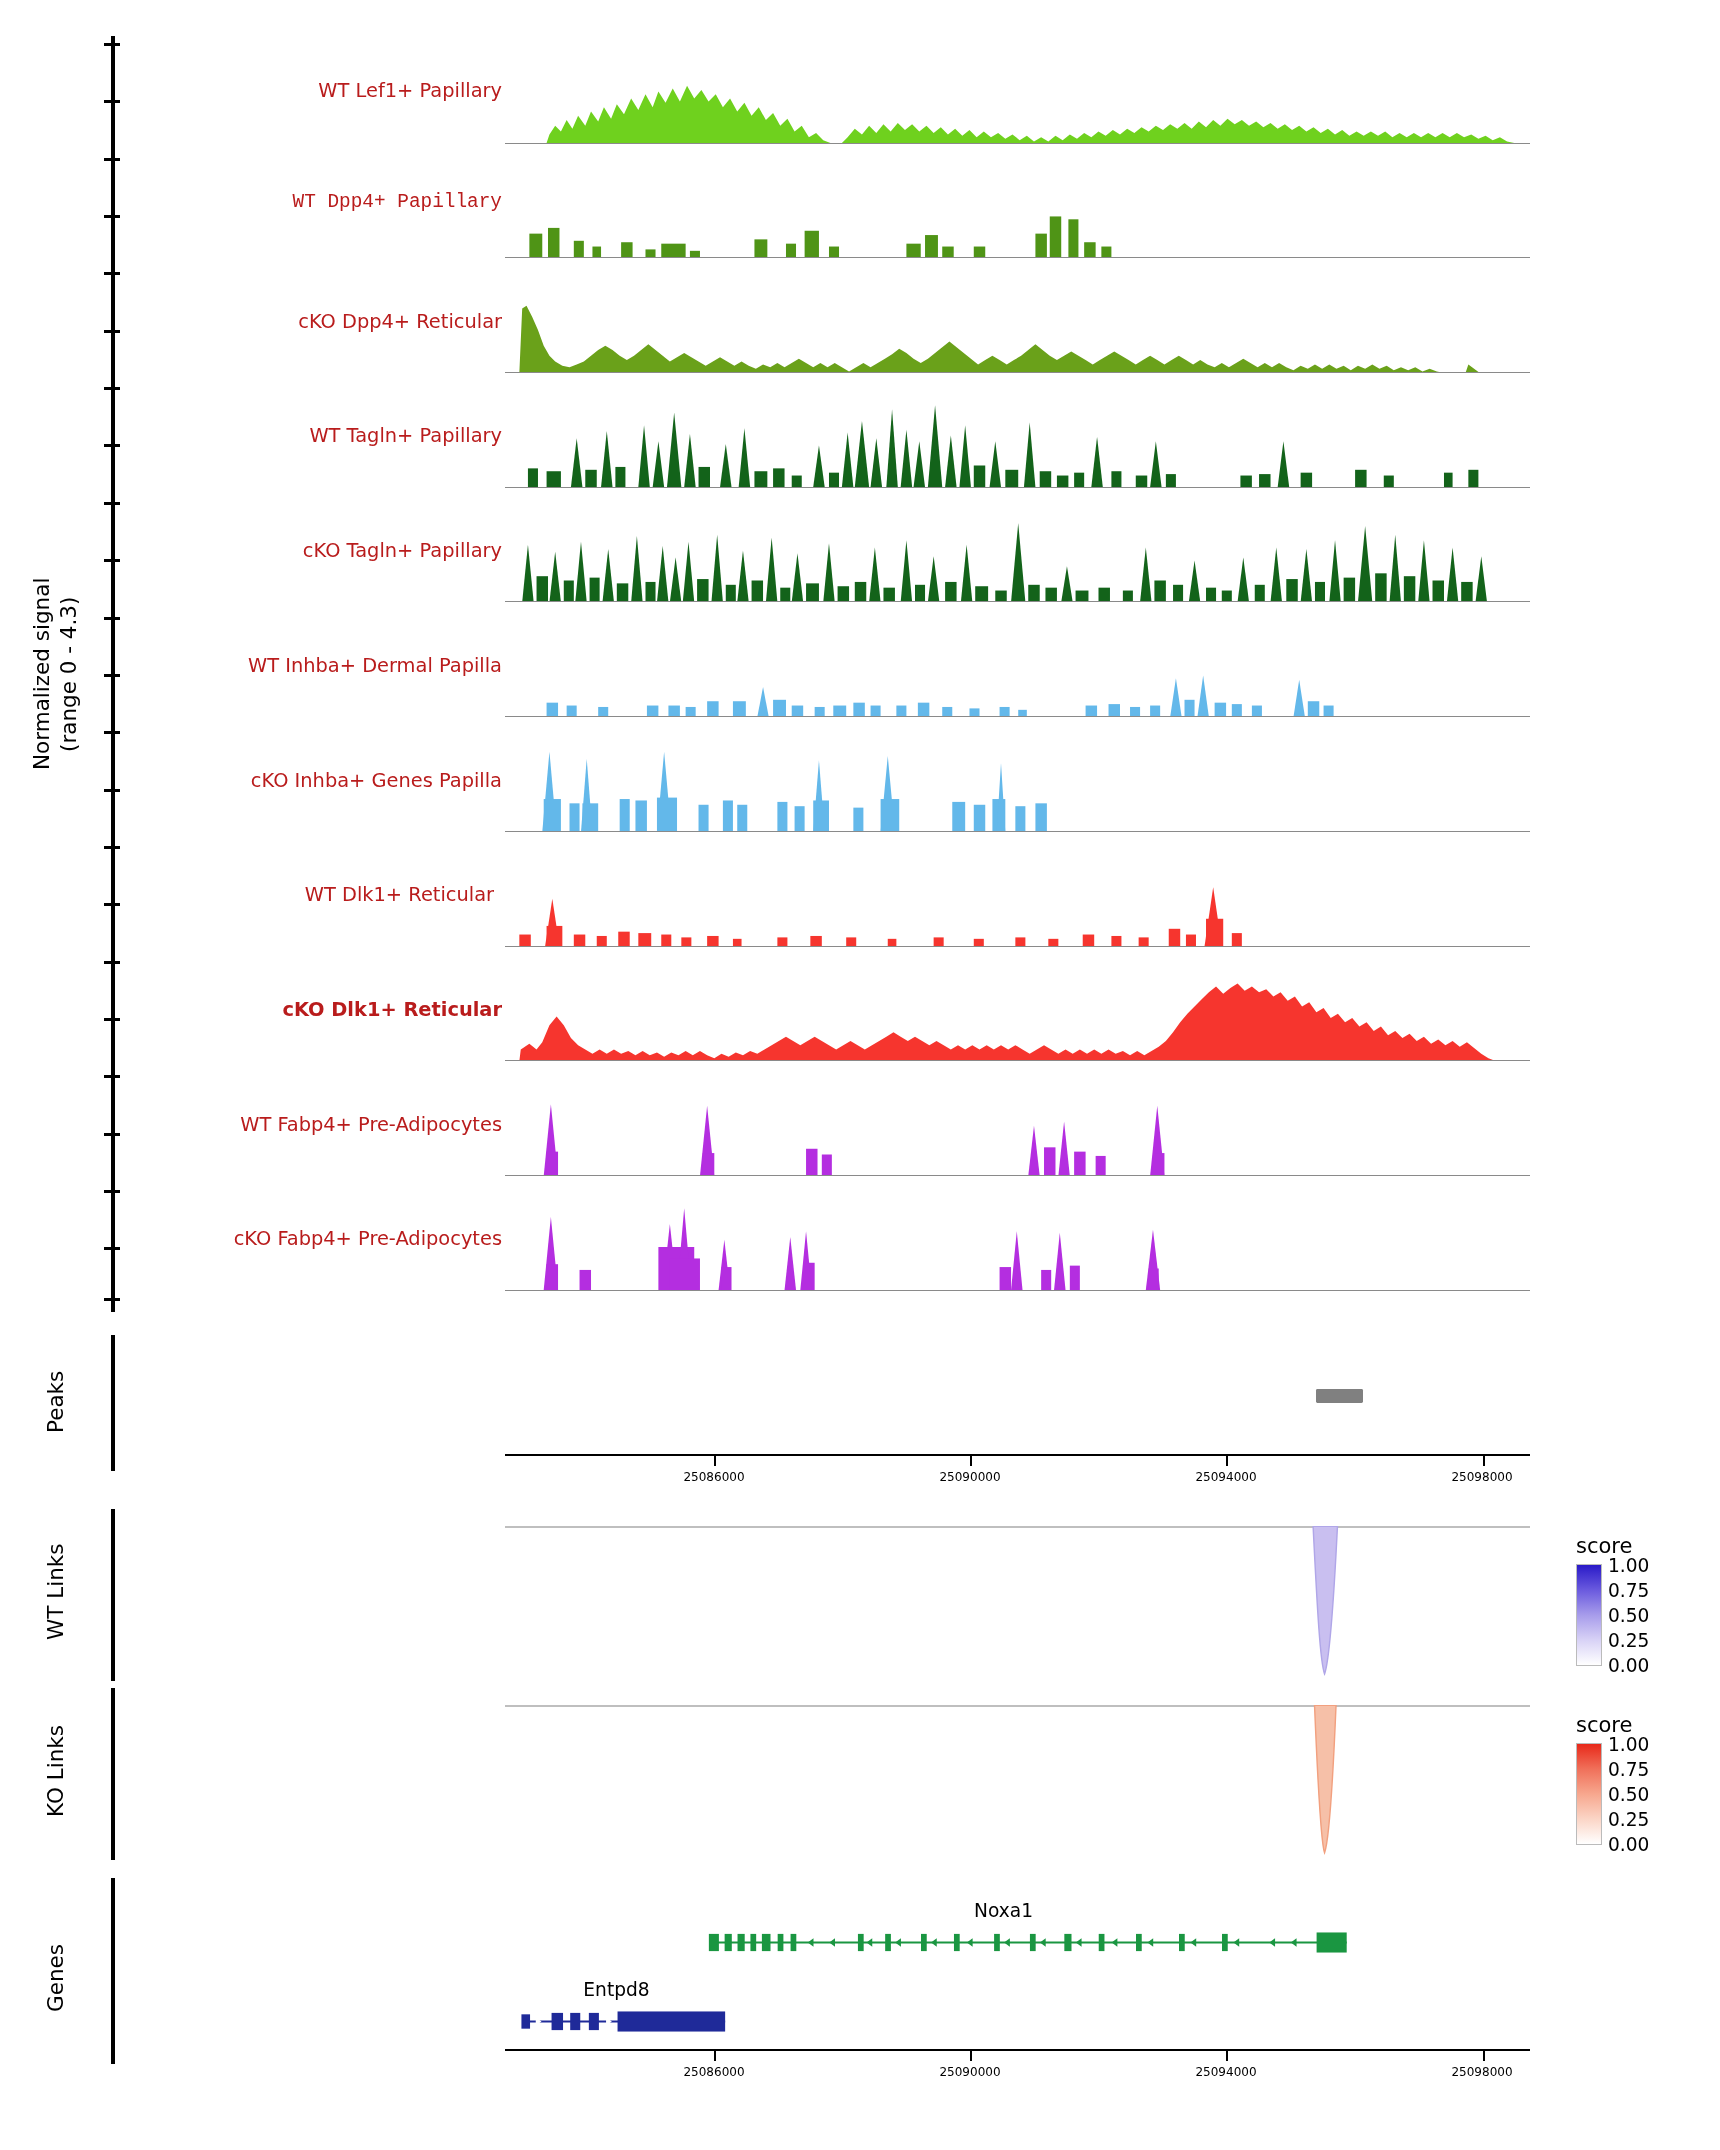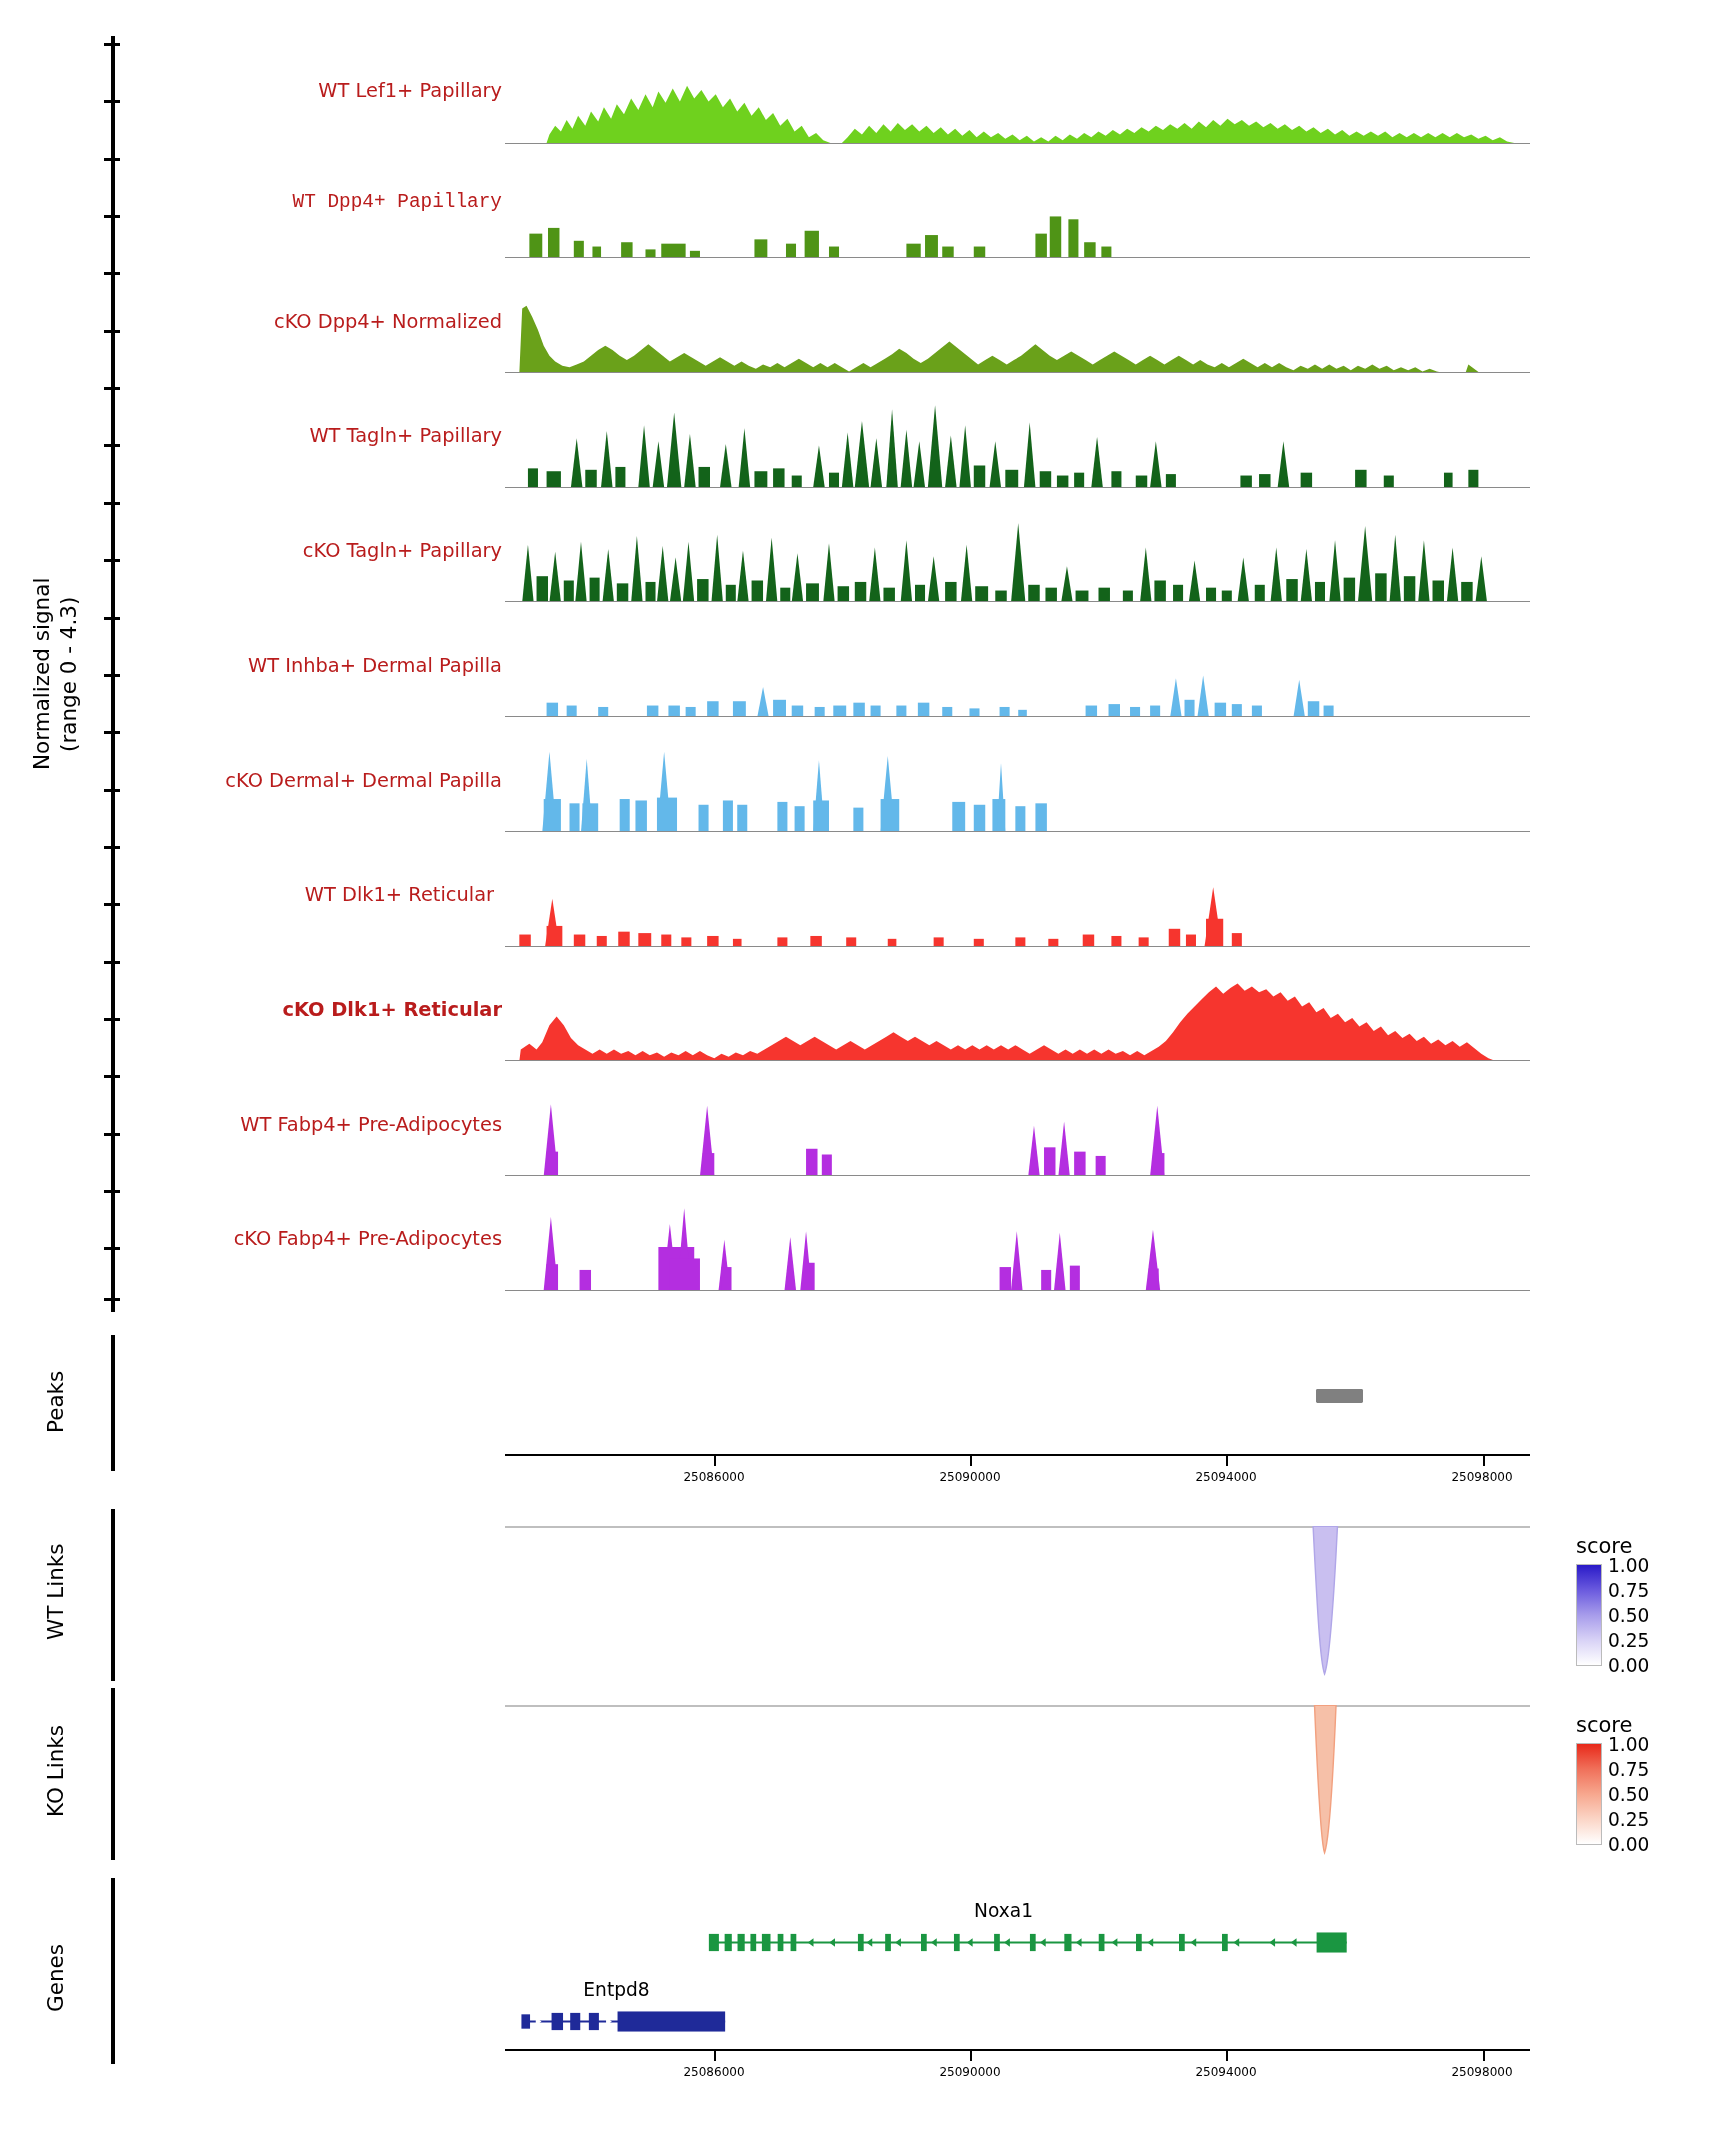--- a/index.html
+++ b/index.html
@@ -85,25 +85,25 @@
   <div class="tickbar" style="left:104px;top:961px;width:16px;height:2.9px;"></div>
   <div class="tickbar" style="left:104px;top:1018px;width:16px;height:2.9px;"></div>
   <div class="tickbar" style="left:104px;top:1075px;width:16px;height:2.9px;"></div>
   <div class="tickbar" style="left:104px;top:1133px;width:16px;height:2.9px;"></div>
   <div class="tickbar" style="left:104px;top:1190px;width:16px;height:2.9px;"></div>
   <div class="tickbar" style="left:104px;top:1247px;width:16px;height:2.9px;"></div>
   <div class="tickbar" style="left:104px;top:1298px;width:16px;height:2.9px;"></div>
 
   <div class="track-label" style="left:72px;top:79px;width:430px;">WT Lef1+ Papillary</div>
   <div class="track-label" style="left:72px;top:191px;width:430px;font-family:Liberation Mono, monospace;">WT Dpp4+ Papillary</div>
-  <div class="track-label" style="left:72px;top:310px;width:430px;">cKO Dpp4+ Normalized</div>
+  <div class="track-label" style="left:72px;top:310px;width:430px;">cKO Dpp4+ Reticular</div>
   <div class="track-label" style="left:72px;top:424px;width:430px;">WT Tagln+ Papillary</div>
   <div class="track-label" style="left:72px;top:539px;width:430px;">cKO Tagln+ Papillary</div>
   <div class="track-label" style="left:43px;top:654px;width:459px;">WT Inhba+ Dermal Papilla</div>
-  <div class="track-label" style="left:43px;top:769px;width:459px;">cKO Dermal+ Dermal Papilla</div>
+  <div class="track-label" style="left:43px;top:769px;width:459px;">cKO Inhba+ Genes Papilla</div>
   <div class="track-label" style="left:64px;top:883px;width:430px;">WT Dlk1+ Reticular</div>
   <div class="track-label" style="left:72px;top:998px;width:430px;font-weight:bold;">cKO Dlk1+ Reticular</div>
   <div class="track-label" style="left:43px;top:1113px;width:459px;">WT Fabp4+ Pre-Adipocytes</div>
   <div class="track-label" style="left:43px;top:1227px;width:459px;">cKO Fabp4+ Pre-Adipocytes</div>
 
   <div class="cov-track" style="left:505px;top:57px;width:1025px;height:86px;">
     <svg width="1025" height="86" viewBox="0 0 1430 120" preserveAspectRatio="none">
       <path fill="#6fd11e" d="M0,120 L0,120 L58,120 L62,108 L70,96 L78,104 L86,88 L94,100 L102,82 L112,96 L120,76 L130,90 L138,70 L148,86 L156,66 L166,80 L176,58 L186,74 L196,52 L206,70 L214,48 L224,64 L234,44 L244,62 L254,40 L264,58 L274,46 L284,62 L294,52 L304,70 L314,58 L324,76 L334,64 L344,82 L354,70 L364,88 L374,78 L384,96 L394,86 L404,104 L414,96 L424,112 L434,106 L444,116 L454,120 L470,120 L478,112 L488,100 L498,108 L508,96 L518,106 L528,94 L538,104 L548,92 L558,102 L568,94 L578,104 L588,96 L598,106 L608,98 L618,108 L628,100 L638,110 L648,102 L658,112 L668,104 L678,112 L688,106 L698,114 L708,108 L718,116 L728,110 L738,118 L748,112 L758,118 L768,110 L778,116 L788,108 L798,114 L808,106 L818,112 L828,104 L838,110 L848,102 L858,108 L868,100 L878,106 L888,98 L898,104 L908,96 L918,102 L928,94 L938,100 L948,92 L958,100 L968,90 L978,98 L988,88 L998,96 L1008,86 L1018,94 L1028,88 L1038,96 L1048,90 L1058,98 L1068,92 L1078,100 L1088,94 L1098,102 L1108,96 L1118,104 L1128,98 L1138,106 L1148,100 L1158,108 L1168,102 L1178,110 L1188,104 L1198,110 L1208,104 L1218,110 L1228,104 L1238,112 L1248,106 L1258,112 L1268,106 L1278,112 L1288,106 L1298,112 L1308,106 L1318,112 L1328,106 L1338,112 L1348,108 L1358,114 L1368,110 L1378,116 L1388,112 L1398,118 L1408,120 L1430,120 Z"></path>
     </svg>
   </div>

